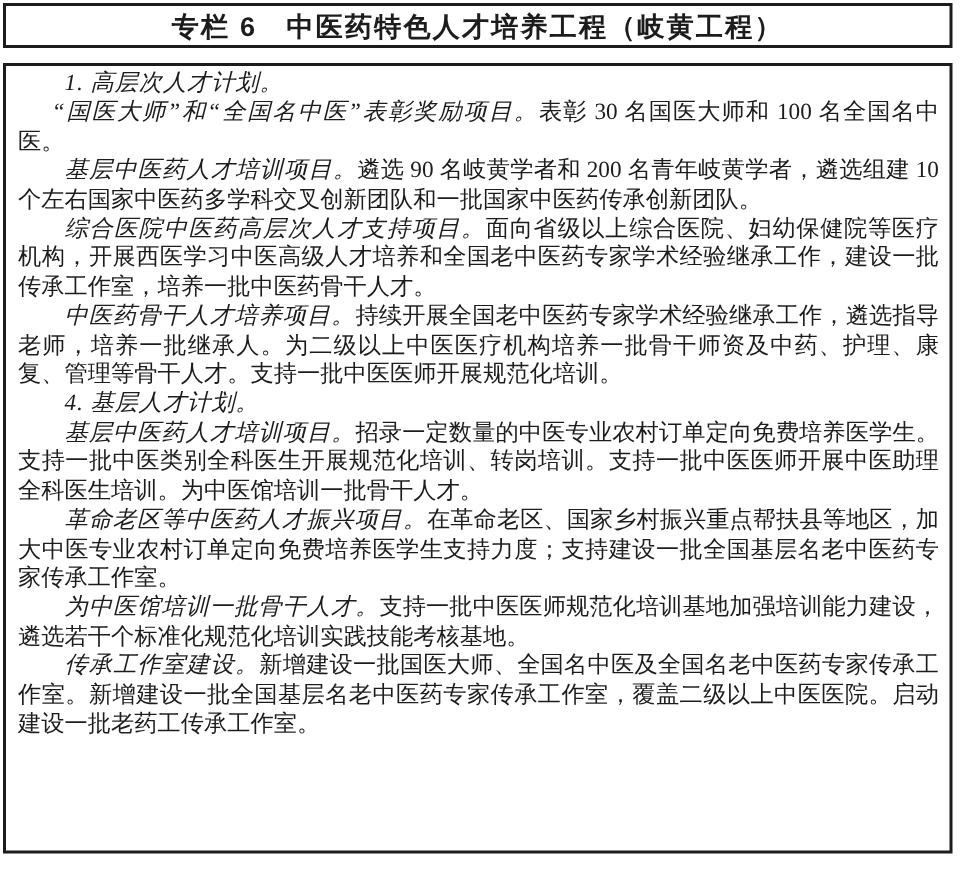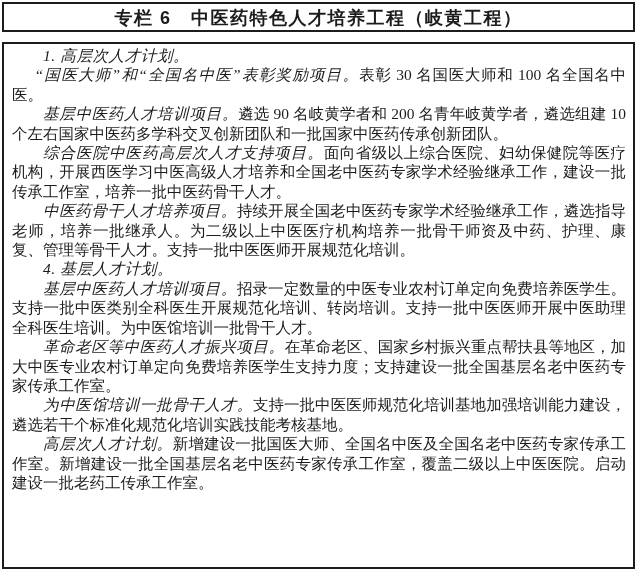--- a/index.html
+++ b/index.html
@@ -81,16 +81,16 @@
     <p class="heading kai">4. 基层人才计划。</p>
 
     <p class="para"><span class="kai">基层中医药人才培训项目。</span><span>招录一定数量的中医专业农村订单定向免费培养医学生。支持一批中医类别全科医生开展规范化培训、转岗培训。支持一批中医医师开展中医助理全科医生培训。为中医馆培训一批骨干人才。</span></p>
 
     <p class="para"><span class="kai">革命老区等中医药人才振兴项目。</span><span>在革命老区、国家乡村振兴重点帮扶县等地区，加大中医专业农村订单定向免费培养医学生支持力度；支持建设一批全国基层名老中医药专家传承工作室。</span></p>
 
 
 
     <p class="para"><span class="kai">为中医馆培训一批骨干人才。</span><span>支持一批中医医师规范化培训基地加强培训能力建设，遴选若干个标准化规范化培训实践技能考核基地。</span></p>
 
-    <p class="para"><span class="kai">高层次人才计划。</span><span>新增建设一批国医大师、全国名中医及全国名老中医药专家传承工作室。新增建设一批全国基层名老中医药专家传承工作室，覆盖二级以上中医医院。启动建设一批老药工传承工作室。</span></p>
+    <p class="para"><span class="kai">传承工作室建设。</span><span>新增建设一批国医大师、全国名中医及全国名老中医药专家传承工作室。新增建设一批全国基层名老中医药专家传承工作室，覆盖二级以上中医医院。启动建设一批老药工传承工作室。</span></p>
 
   </div>
 </div>
 
 </body></html>

